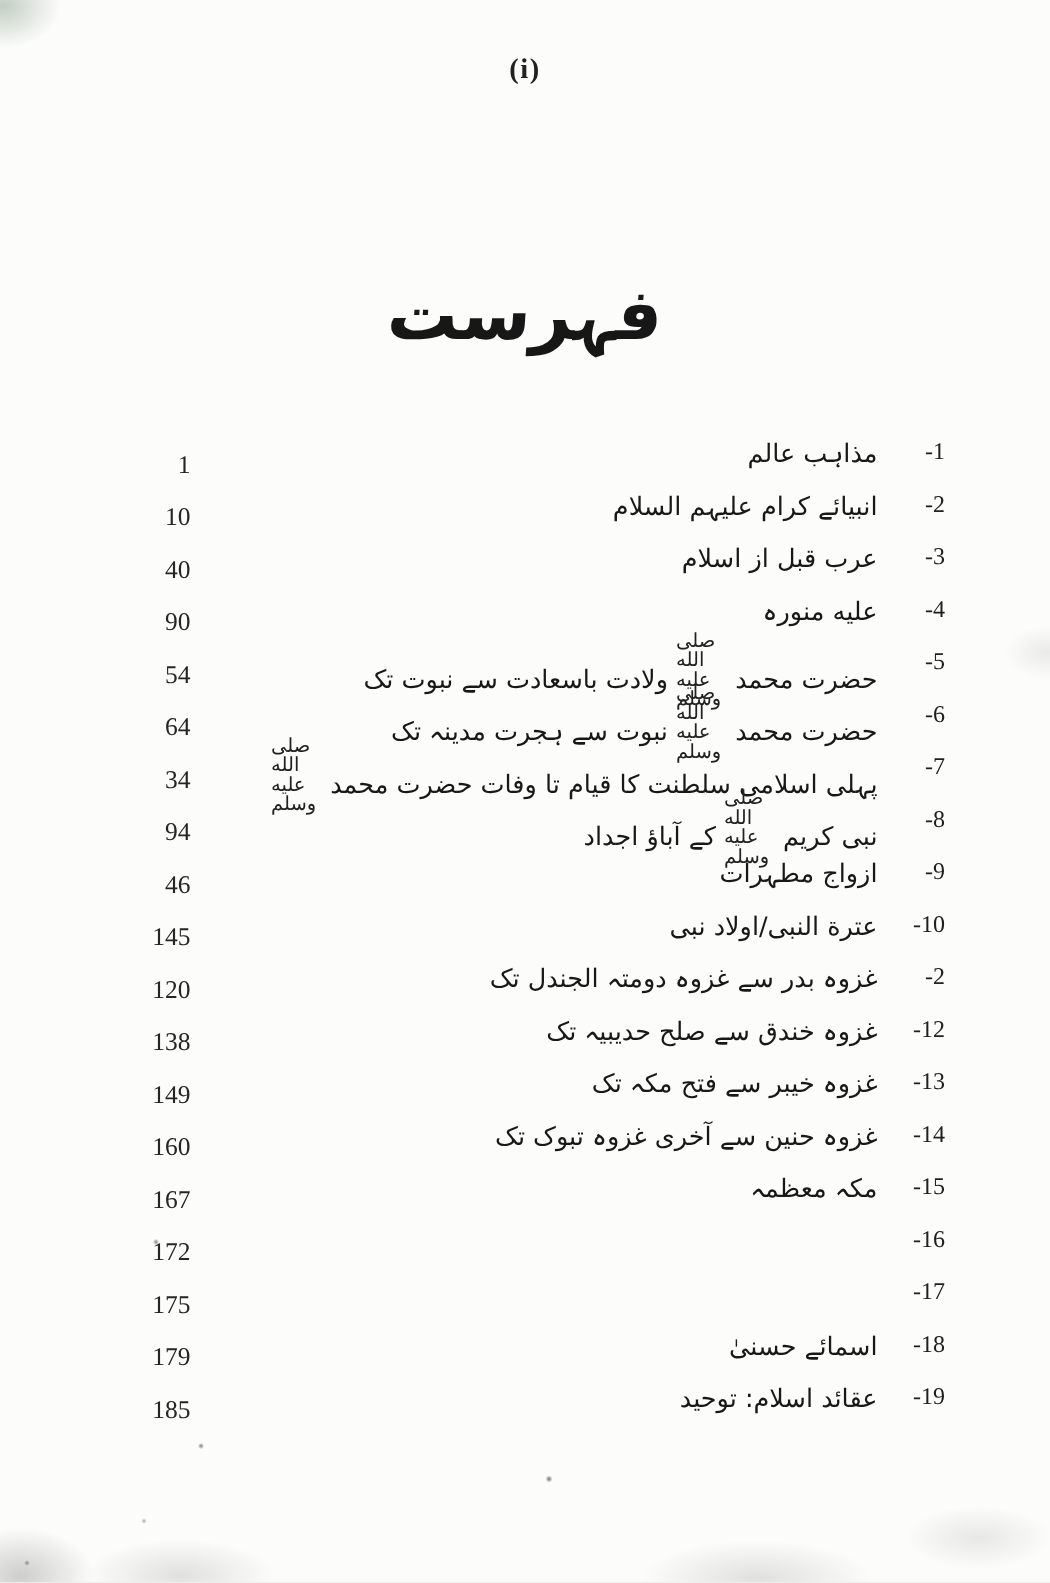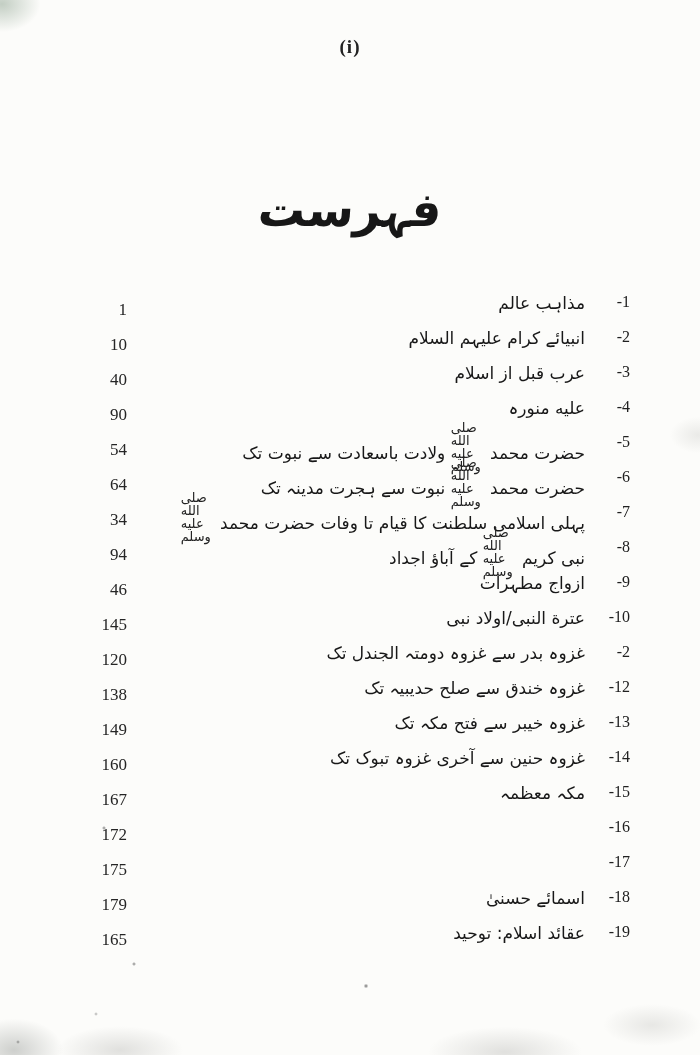--- a/index.html
+++ b/index.html
@@ -209,18 +209,18 @@
       <div class="toc-row">
     <span class="toc-pageno">175</span>
     <span class="toc-num">-17</span>
   </div>
       <div class="toc-row">
     <span class="toc-pageno">179</span>
     <span class="toc-title">اسمائے حسنیٰ</span>
     <span class="toc-num">-18</span>
   </div>
       <div class="toc-row">
-    <span class="toc-pageno">165</span>
+    <span class="toc-pageno">185</span>
     <span class="toc-title">عقائد اسلام: توحید</span>
     <span class="toc-num">-19</span>
   </div>
     </div>
 </div>
 
 </body></html>

